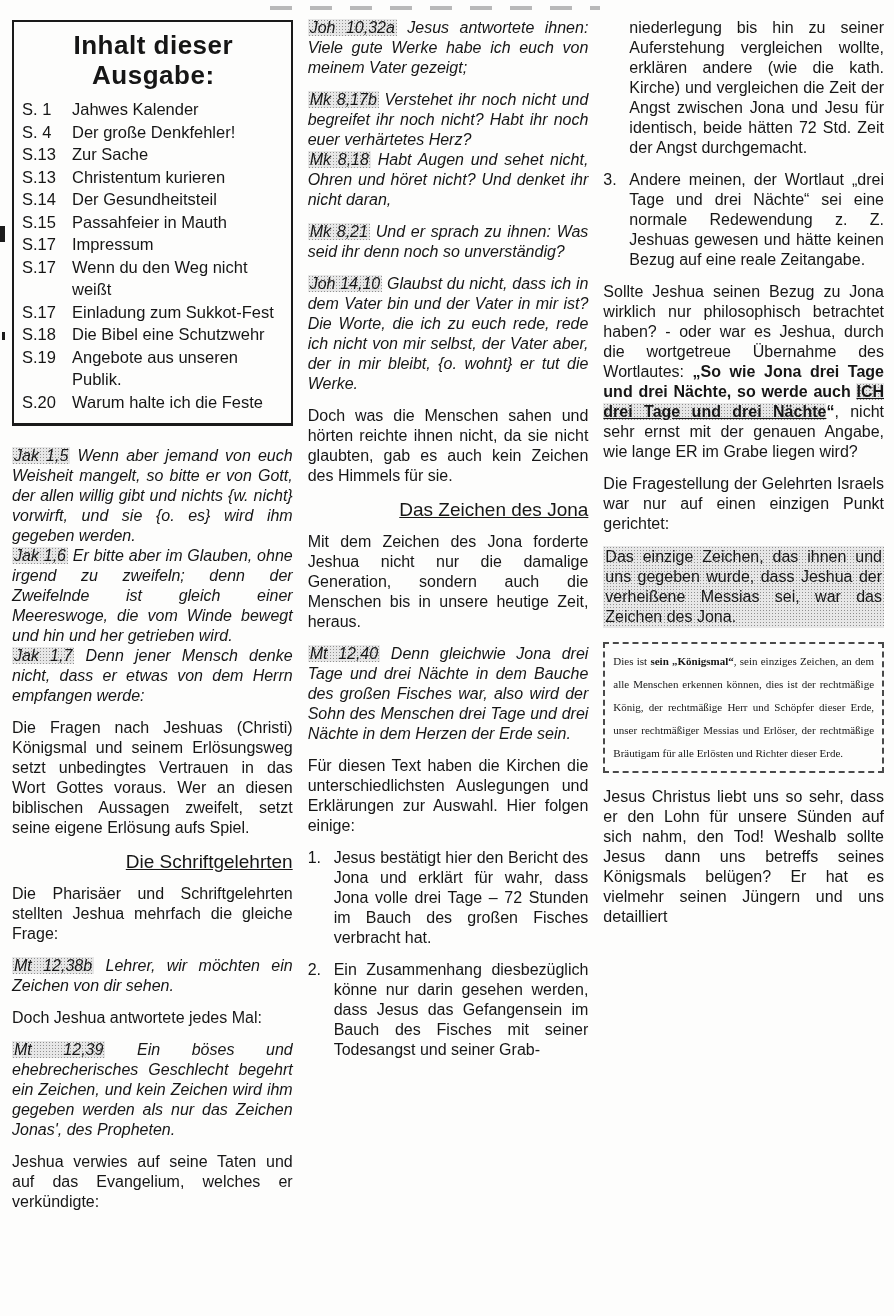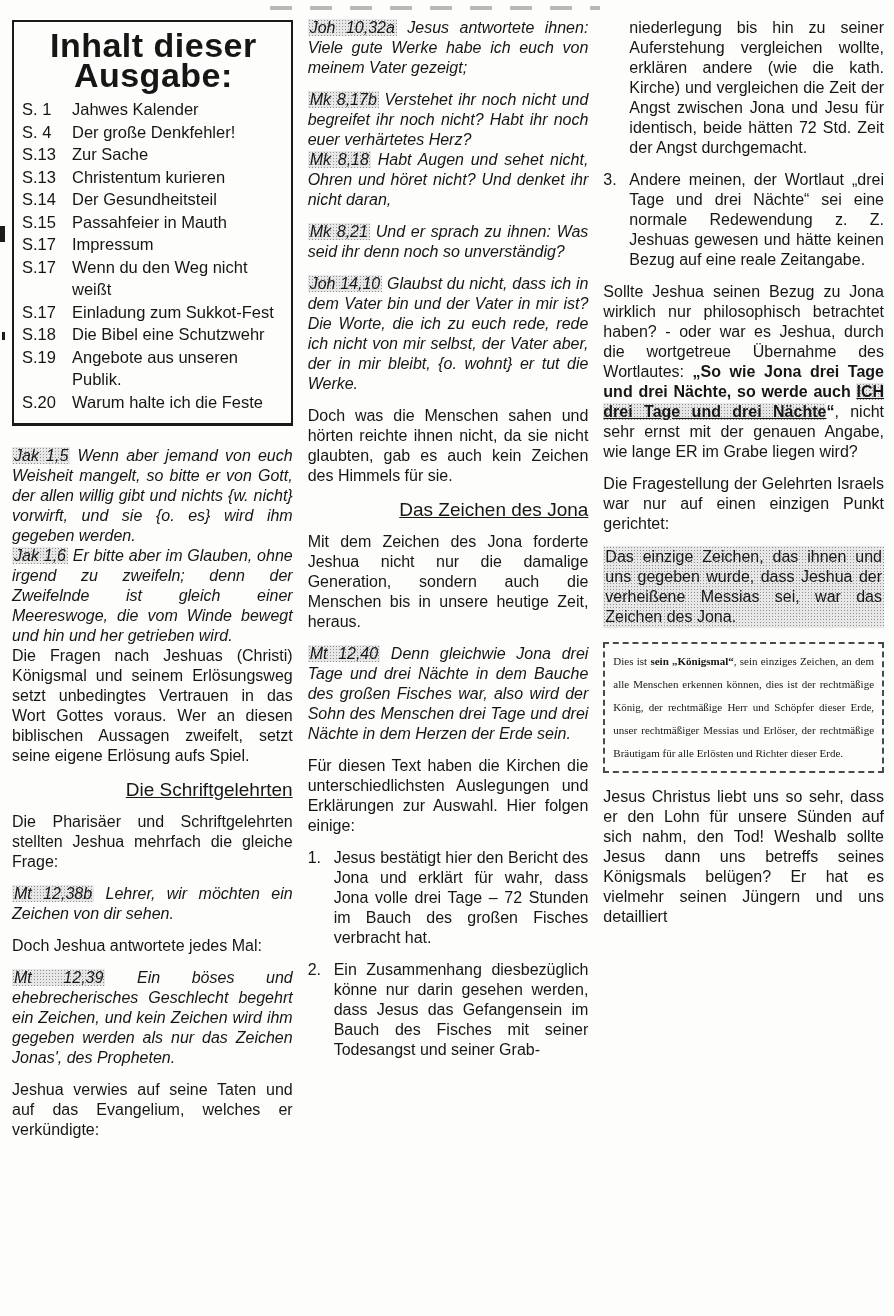--- a/index.html
+++ b/index.html
@@ -39,21 +39,21 @@
   
   .toc{
     border:2px solid #1a1a1a;
     border-bottom-width:3px;
     padding:8px 6px 10px 8px;
     margin:2px 0 20px 0;
     text-align:left;
   }
   .toc-title{
     font-weight:bold;
-    font-size:34px;line-height:30px;
+    font-size:26px;line-height:30px;
     text-align:center;
     letter-spacing:0.5px;
     margin-bottom:8px;
   }
   .toc-row{display:flex;font-size:16.5px;line-height:22.5px;}
   .toc-pg{width:50px;flex:none;}
   .toc-it{flex:1;}
   
   .li{display:flex;margin:0 0 12px 0;justify-content:flex-end;}
   .li .num{width:26px;flex:none;}
@@ -143,20 +143,21 @@
             <span class="toc-it">Angebote aus unseren Publik.</span>
           </div>
         <div class="toc-row">
             <span class="toc-pg">S.20</span>
             <span class="toc-it">Warum halte ich die Feste</span>
           </div>
       </div>
 
       <p class="verse tight"><span class="ref hl">Jak 1,5</span> <span>Wenn aber jemand von euch Weisheit mangelt, so bitte er von Gott, der allen willig gibt und nichts {w. nicht} vorwirft, und sie {o. es} wird ihm gegeben werden.</span></p>
       <p class="verse tight"><span class="ref hl">Jak 1,6</span> <span>Er bitte aber im Glauben, ohne irgend zu zweifeln; denn der Zweifelnde ist gleich einer Meereswoge, die vom Winde bewegt und hin und her getrieben wird.</span></p>
+      <p class="verse"><span class="ref hl">Jak 1,7</span> <span>Denn jener Mensch denke nicht, dass er etwas von dem Herrn empfangen werde:</span></p>
 
       <p>Die Fragen nach Jeshuas (Christi) Königsmal und seinem Erlösungsweg setzt unbedingtes Vertrauen in das Wort Gottes voraus. Wer an diesen biblischen Aussagen zweifelt, setzt seine eigene Erlösung aufs Spiel.</p>
 
       <h2 class="sec-head">Die Schriftgelehrten</h2>
 
       <p>Die Pharisäer und Schriftgelehrten stellten Jeshua mehrfach die gleiche Frage:</p>
 
       <p class="verse"><span class="ref hl">Mt 12,38b</span> <span>Lehrer, wir möchten ein Zeichen von dir sehen.</span></p>
 
       <p>Doch Jeshua antwortete jedes Mal:</p>

